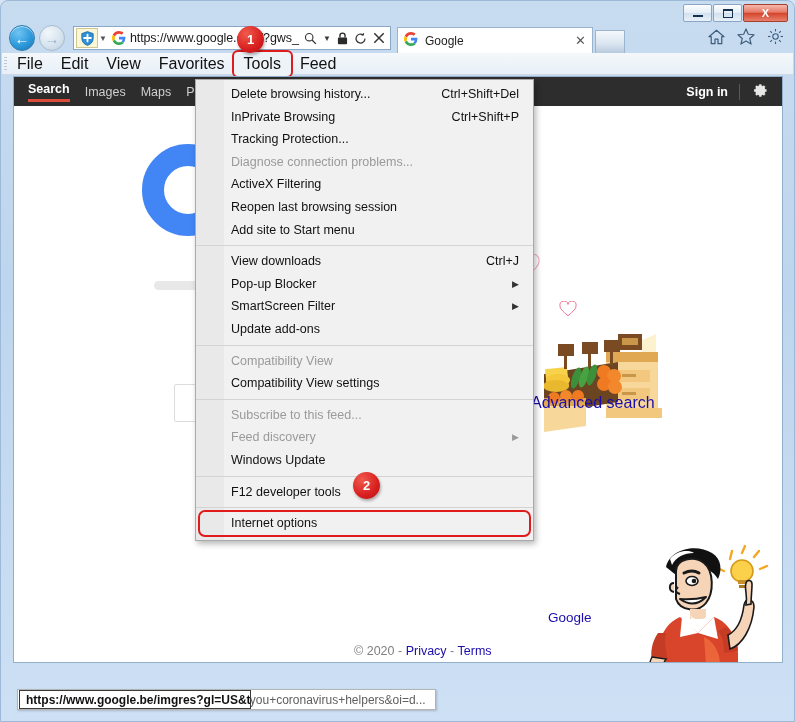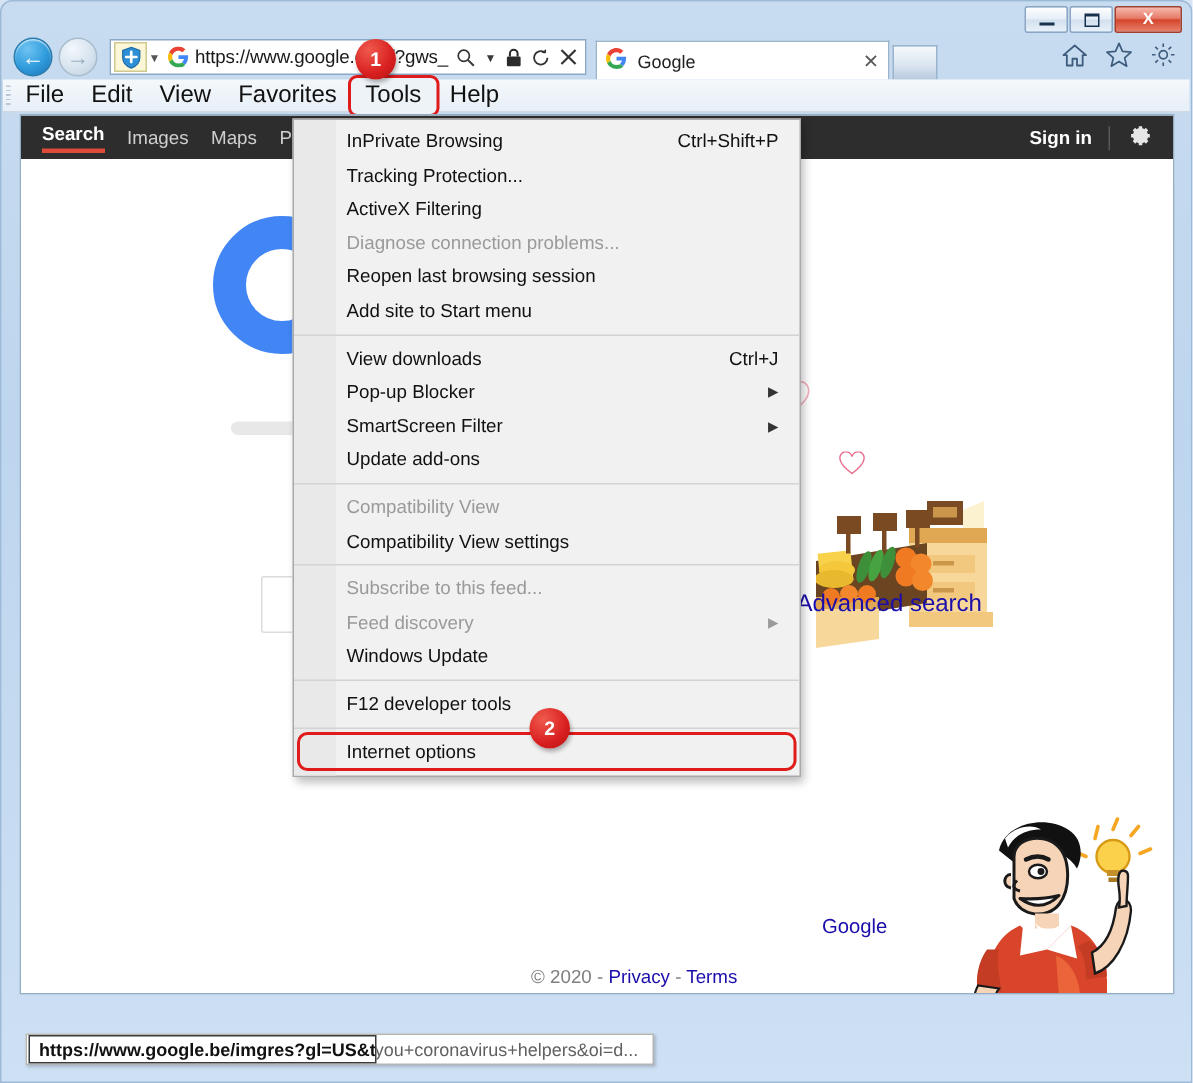--- a/index.html
+++ b/index.html
@@ -354,21 +354,21 @@
     </span>
   </div>
 
   <div id="menubar">
     <span id="menubar-grip"></span>
     <span class="menubar-item">File</span>
     <span class="menubar-item">Edit</span>
     <span class="menubar-item">View</span>
     <span class="menubar-item">Favorites</span>
     <span class="menubar-item" id="menubar-tools">Tools</span>
-    <span class="menubar-item">Help</span>
+    <span class="menubar-item">Feed</span>
   </div>
 
   <div id="viewport">
 
     <div id="gbar">
       <span class="gbar-link active">Search</span>
       <span class="gbar-link">Images</span>
       <span class="gbar-link">Maps</span>
       <span class="gbar-link">Play</span>
       <span id="gbar-right">
@@ -510,31 +510,35 @@
           <rect x="74" y="134" width="10" height="9" fill="#8a8a8a"></rect>
         </svg>
       </div>
     </div>
   </div>
 
   <div id="tools-menu">
     <div class="menu-gutter"></div>
 
     <div class="menu-item">
+      <span class="mlabel">Delete browsing history...</span>
+      <span class="maccel">Ctrl+Shift+Del</span>
+    </div>
+    <div class="menu-item">
       <span class="mlabel">InPrivate Browsing</span>
       <span class="maccel">Ctrl+Shift+P</span>
     </div>
     <div class="menu-item">
       <span class="mlabel">Tracking Protection...</span>
     </div>
-    <div class="menu-item">
-      <span class="mlabel">ActiveX Filtering</span>
-    </div>
     <div class="menu-item disabled">
       <span class="mlabel">Diagnose connection problems...</span>
+    </div>
+    <div class="menu-item">
+      <span class="mlabel">ActiveX Filtering</span>
     </div>
     <div class="menu-item">
       <span class="mlabel">Reopen last browsing session</span>
     </div>
     <div class="menu-item">
       <span class="mlabel">Add site to Start menu</span>
     </div>
 
     <div class="menu-sep"></div>
 

